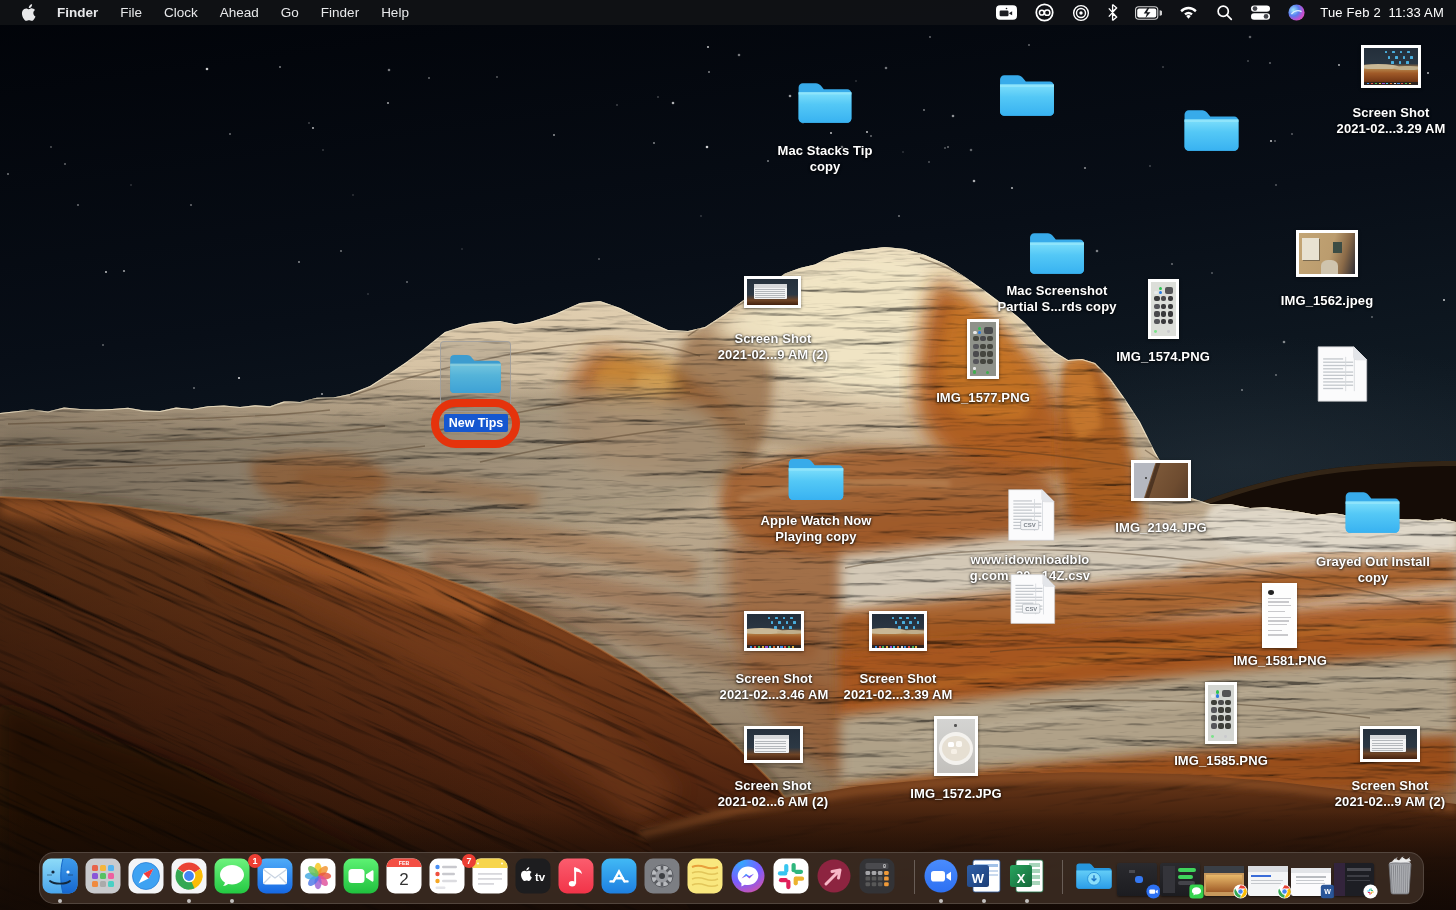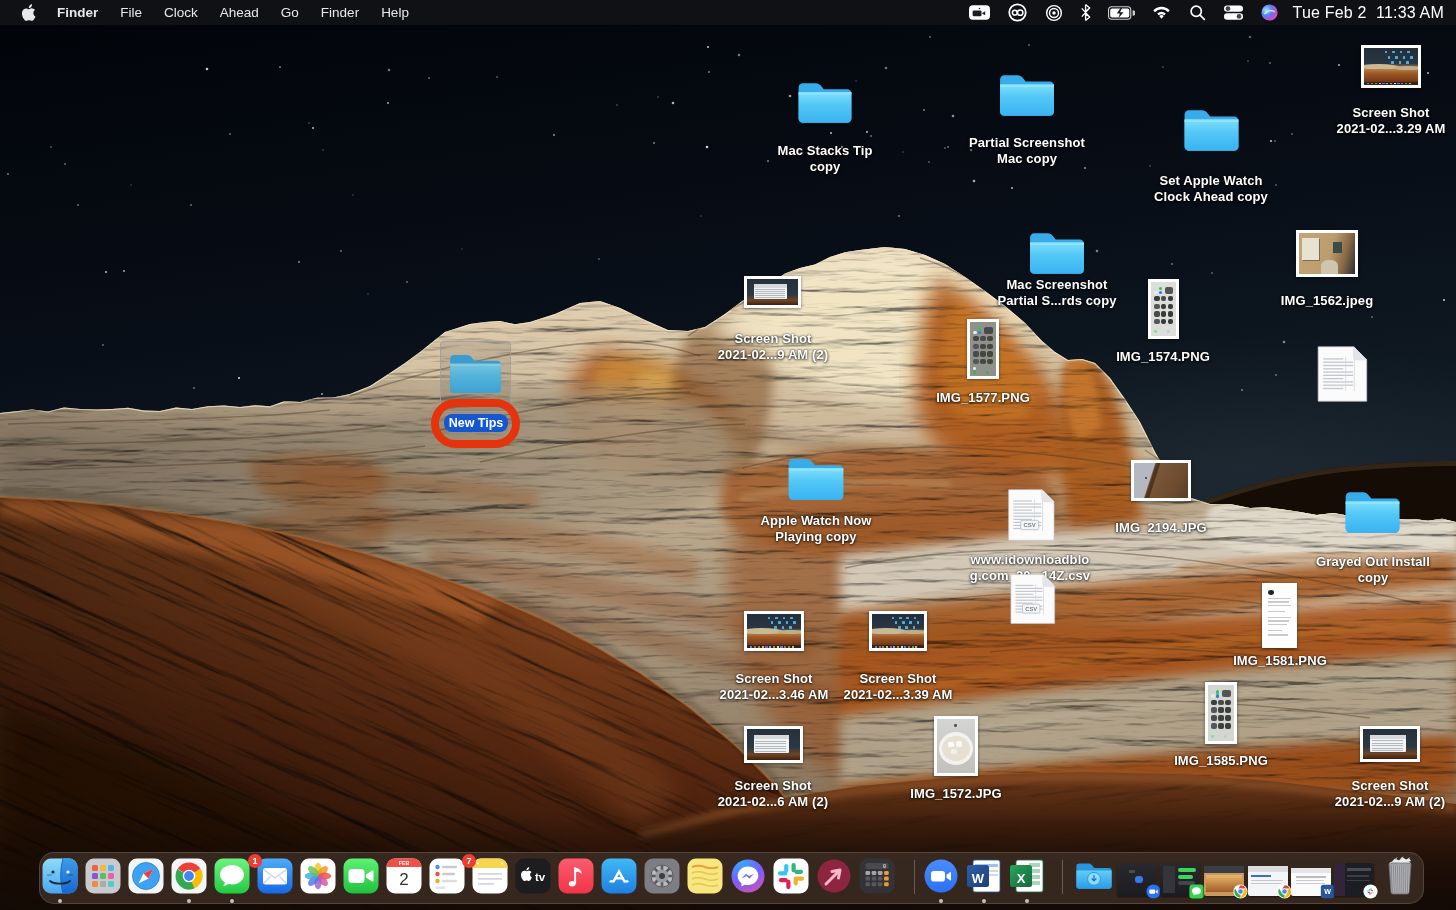--- a/index.html
+++ b/index.html
@@ -327,47 +327,45 @@
         <linearGradient id="fg102771" x1="0" y1="0" x2="0" y2="1">
 <stop offset="0" stop-color="#7edffb"></stop>
           <stop offset="0.4" stop-color="#54c8f6"></stop>
           <stop offset="1" stop-color="#38b2f1"></stop>
         </linearGradient>
       </defs>
 <path d="M6,14 a7,7 0 0 1 7,-7 h22 c3,0 6,1.5 8,4 l5,6 h39 a7,7 0 0 1 7,7 v42 a7,7 0 0 1 -7,7 H13 a7,7 0 0 1 -7,-7 Z" fill="#38abea"></path>
 <path d="M6,22 h88 v44 a7,7 0 0 1 -7,7 H13 a7,7 0 0 1 -7,-7 Z" fill="url(#fg102771)"></path>
 <path d="M6,22 h88 v4 H6 Z" fill="#90e4fb" opacity="0.9"></path>
 </svg>
-<div class="lbl" style="left:917px;width:220px;top:135px;z-index:2">Partial Screenshot<br>Mac copy</div>
 <svg style="position:absolute;left:1180px;top:106px" width="63" height="49" viewBox="0 0 100 80">
 <defs>
         <linearGradient id="fg1211106" x1="0" y1="0" x2="0" y2="1">
 <stop offset="0" stop-color="#7edffb"></stop>
           <stop offset="0.4" stop-color="#54c8f6"></stop>
           <stop offset="1" stop-color="#38b2f1"></stop>
         </linearGradient>
       </defs>
 <path d="M6,14 a7,7 0 0 1 7,-7 h22 c3,0 6,1.5 8,4 l5,6 h39 a7,7 0 0 1 7,7 v42 a7,7 0 0 1 -7,7 H13 a7,7 0 0 1 -7,-7 Z" fill="#38abea"></path>
 <path d="M6,22 h88 v44 a7,7 0 0 1 -7,7 H13 a7,7 0 0 1 -7,-7 Z" fill="url(#fg1211106)"></path>
 <path d="M6,22 h88 v4 H6 Z" fill="#90e4fb" opacity="0.9"></path>
 </svg>
-<div class="lbl" style="left:1101px;width:220px;top:173px;z-index:2">Set Apple Watch<br>Clock Ahead copy</div>
 <svg style="position:absolute;left:1025px;top:229px" width="64" height="49" viewBox="0 0 100 80">
 <defs>
         <linearGradient id="fg1057229" x1="0" y1="0" x2="0" y2="1">
 <stop offset="0" stop-color="#7edffb"></stop>
           <stop offset="0.4" stop-color="#54c8f6"></stop>
           <stop offset="1" stop-color="#38b2f1"></stop>
         </linearGradient>
       </defs>
 <path d="M6,14 a7,7 0 0 1 7,-7 h22 c3,0 6,1.5 8,4 l5,6 h39 a7,7 0 0 1 7,7 v42 a7,7 0 0 1 -7,7 H13 a7,7 0 0 1 -7,-7 Z" fill="#38abea"></path>
 <path d="M6,22 h88 v44 a7,7 0 0 1 -7,7 H13 a7,7 0 0 1 -7,-7 Z" fill="url(#fg1057229)"></path>
 <path d="M6,22 h88 v4 H6 Z" fill="#90e4fb" opacity="0.9"></path>
 </svg>
-<div class="lbl" style="left:947px;width:220px;top:277px;z-index:2">Mac Screenshot<br>Partial S...rds copy</div>
+<div class="lbl" style="left:947px;width:220px;top:283px;z-index:2">Mac Screenshot<br>Partial S...rds copy</div>
 <svg style="position:absolute;left:785px;top:452px" width="62" height="55" viewBox="0 0 100 80">
 <defs>
         <linearGradient id="fg816452" x1="0" y1="0" x2="0" y2="1">
 <stop offset="0" stop-color="#7edffb"></stop>
           <stop offset="0.4" stop-color="#54c8f6"></stop>
           <stop offset="1" stop-color="#38b2f1"></stop>
         </linearGradient>
       </defs>
 <path d="M6,14 a7,7 0 0 1 7,-7 h22 c3,0 6,1.5 8,4 l5,6 h39 a7,7 0 0 1 7,7 v42 a7,7 0 0 1 -7,7 H13 a7,7 0 0 1 -7,-7 Z" fill="#38abea"></path>
 <path d="M6,22 h88 v44 a7,7 0 0 1 -7,7 H13 a7,7 0 0 1 -7,-7 Z" fill="url(#fg816452)"></path>
@@ -393,21 +391,21 @@
         <linearGradient id="fg475351" x1="0" y1="0" x2="0" y2="1">
 <stop offset="0" stop-color="#7edffb"></stop>
           <stop offset="0.4" stop-color="#54c8f6"></stop>
           <stop offset="1" stop-color="#38b2f1"></stop>
         </linearGradient>
       </defs>
 <path d="M6,14 a7,7 0 0 1 7,-7 h22 c3,0 6,1.5 8,4 l5,6 h39 a7,7 0 0 1 7,7 v42 a7,7 0 0 1 -7,7 H13 a7,7 0 0 1 -7,-7 Z" fill="#38abea"></path>
 <path d="M6,22 h88 v44 a7,7 0 0 1 -7,7 H13 a7,7 0 0 1 -7,-7 Z" fill="url(#fg475351)"></path>
 <path d="M6,22 h88 v4 H6 Z" fill="#90e4fb" opacity="0.9"></path>
 </svg>
-<div style="position:absolute;left:444px;top:414px;width:64px;height:18px;background:#1557d0;border-radius:8px;z-index:3;display:flex;align-items:center;justify-content:center;color:#fff;font-weight:bold;font-size:12.5px;">New Tips</div>
+<div style="position:absolute;left:444px;top:414px;width:64px;height:18px;background:#1557d0;border-radius:2px;z-index:3;display:flex;align-items:center;justify-content:center;color:#fff;font-weight:bold;font-size:12.5px;">New Tips</div>
 <div style="position:absolute;left:431px;top:399px;width:89px;height:49px;border:8px solid #e5330c;border-radius:26px;box-sizing:border-box;z-index:4;"></div>
 <svg style="position:absolute;left:1312px;top:344px;z-index:2" width="58" height="60" viewBox="0 0 80 84">
 <path d="M8,4 h50 l18,18 v58 h-68 z" fill="#fbfbfc" stroke="#c9c9cc" stroke-width="1"></path>
 <rect x="15" y="20.0" width="28" height="1.8" fill="#c3c7cc"></rect>
       <rect x="15" y="24.6" width="42" height="1.8" fill="#c3c7cc"></rect>
       <rect x="15" y="29.2" width="42" height="1.8" fill="#c3c7cc"></rect>
       <rect x="15" y="33.8" width="28" height="1.8" fill="#c3c7cc"></rect>
       <rect x="15" y="38.4" width="42" height="1.8" fill="#c3c7cc"></rect>
       <rect x="15" y="43.0" width="42" height="1.8" fill="#c3c7cc"></rect>
       <rect x="15" y="47.599999999999994" width="28" height="1.8" fill="#c3c7cc"></rect>
@@ -770,21 +768,21 @@
             <radialGradient id="siri1" cx="0.3" cy="0.35" r="0.9">
               <stop offset="0" stop-color="#9be5f7"></stop>
               <stop offset="0.4" stop-color="#5a7df0"></stop>
               <stop offset="0.7" stop-color="#c44fd0"></stop>
               <stop offset="1" stop-color="#e65fa0"></stop>
             </radialGradient>
           </defs>
           <circle cx="10" cy="10" r="9.5" fill="url(#siri1)"></circle>
           <path d="M4,12 C7,8 12,7 16,9" stroke="#e8f6ff" stroke-width="1.6" fill="none" opacity="0.9"></path>
         </svg>
-<span style="font-size:16px;margin-left:6px;margin-right:4px;letter-spacing:0.2px">Tue Feb 2&nbsp;&nbsp;11:33 AM</span>
+<span style="font-size:13px;margin-left:6px;margin-right:4px;letter-spacing:0.2px">Tue Feb 2&nbsp;&nbsp;11:33 AM</span>
       </div>
     </div>
 
 <div class="dock"></div>
     <div class="dicon" style="left:42px;width:36px"><svg width="36" height="36" viewBox="0 0 36 36">
 <defs>
           <linearGradient id="fnl" x1="0" y1="0" x2="0" y2="1">
             <stop offset="0" stop-color="#8edbf8"></stop>
             <stop offset="1" stop-color="#4aa6ee"></stop>
           </linearGradient>

